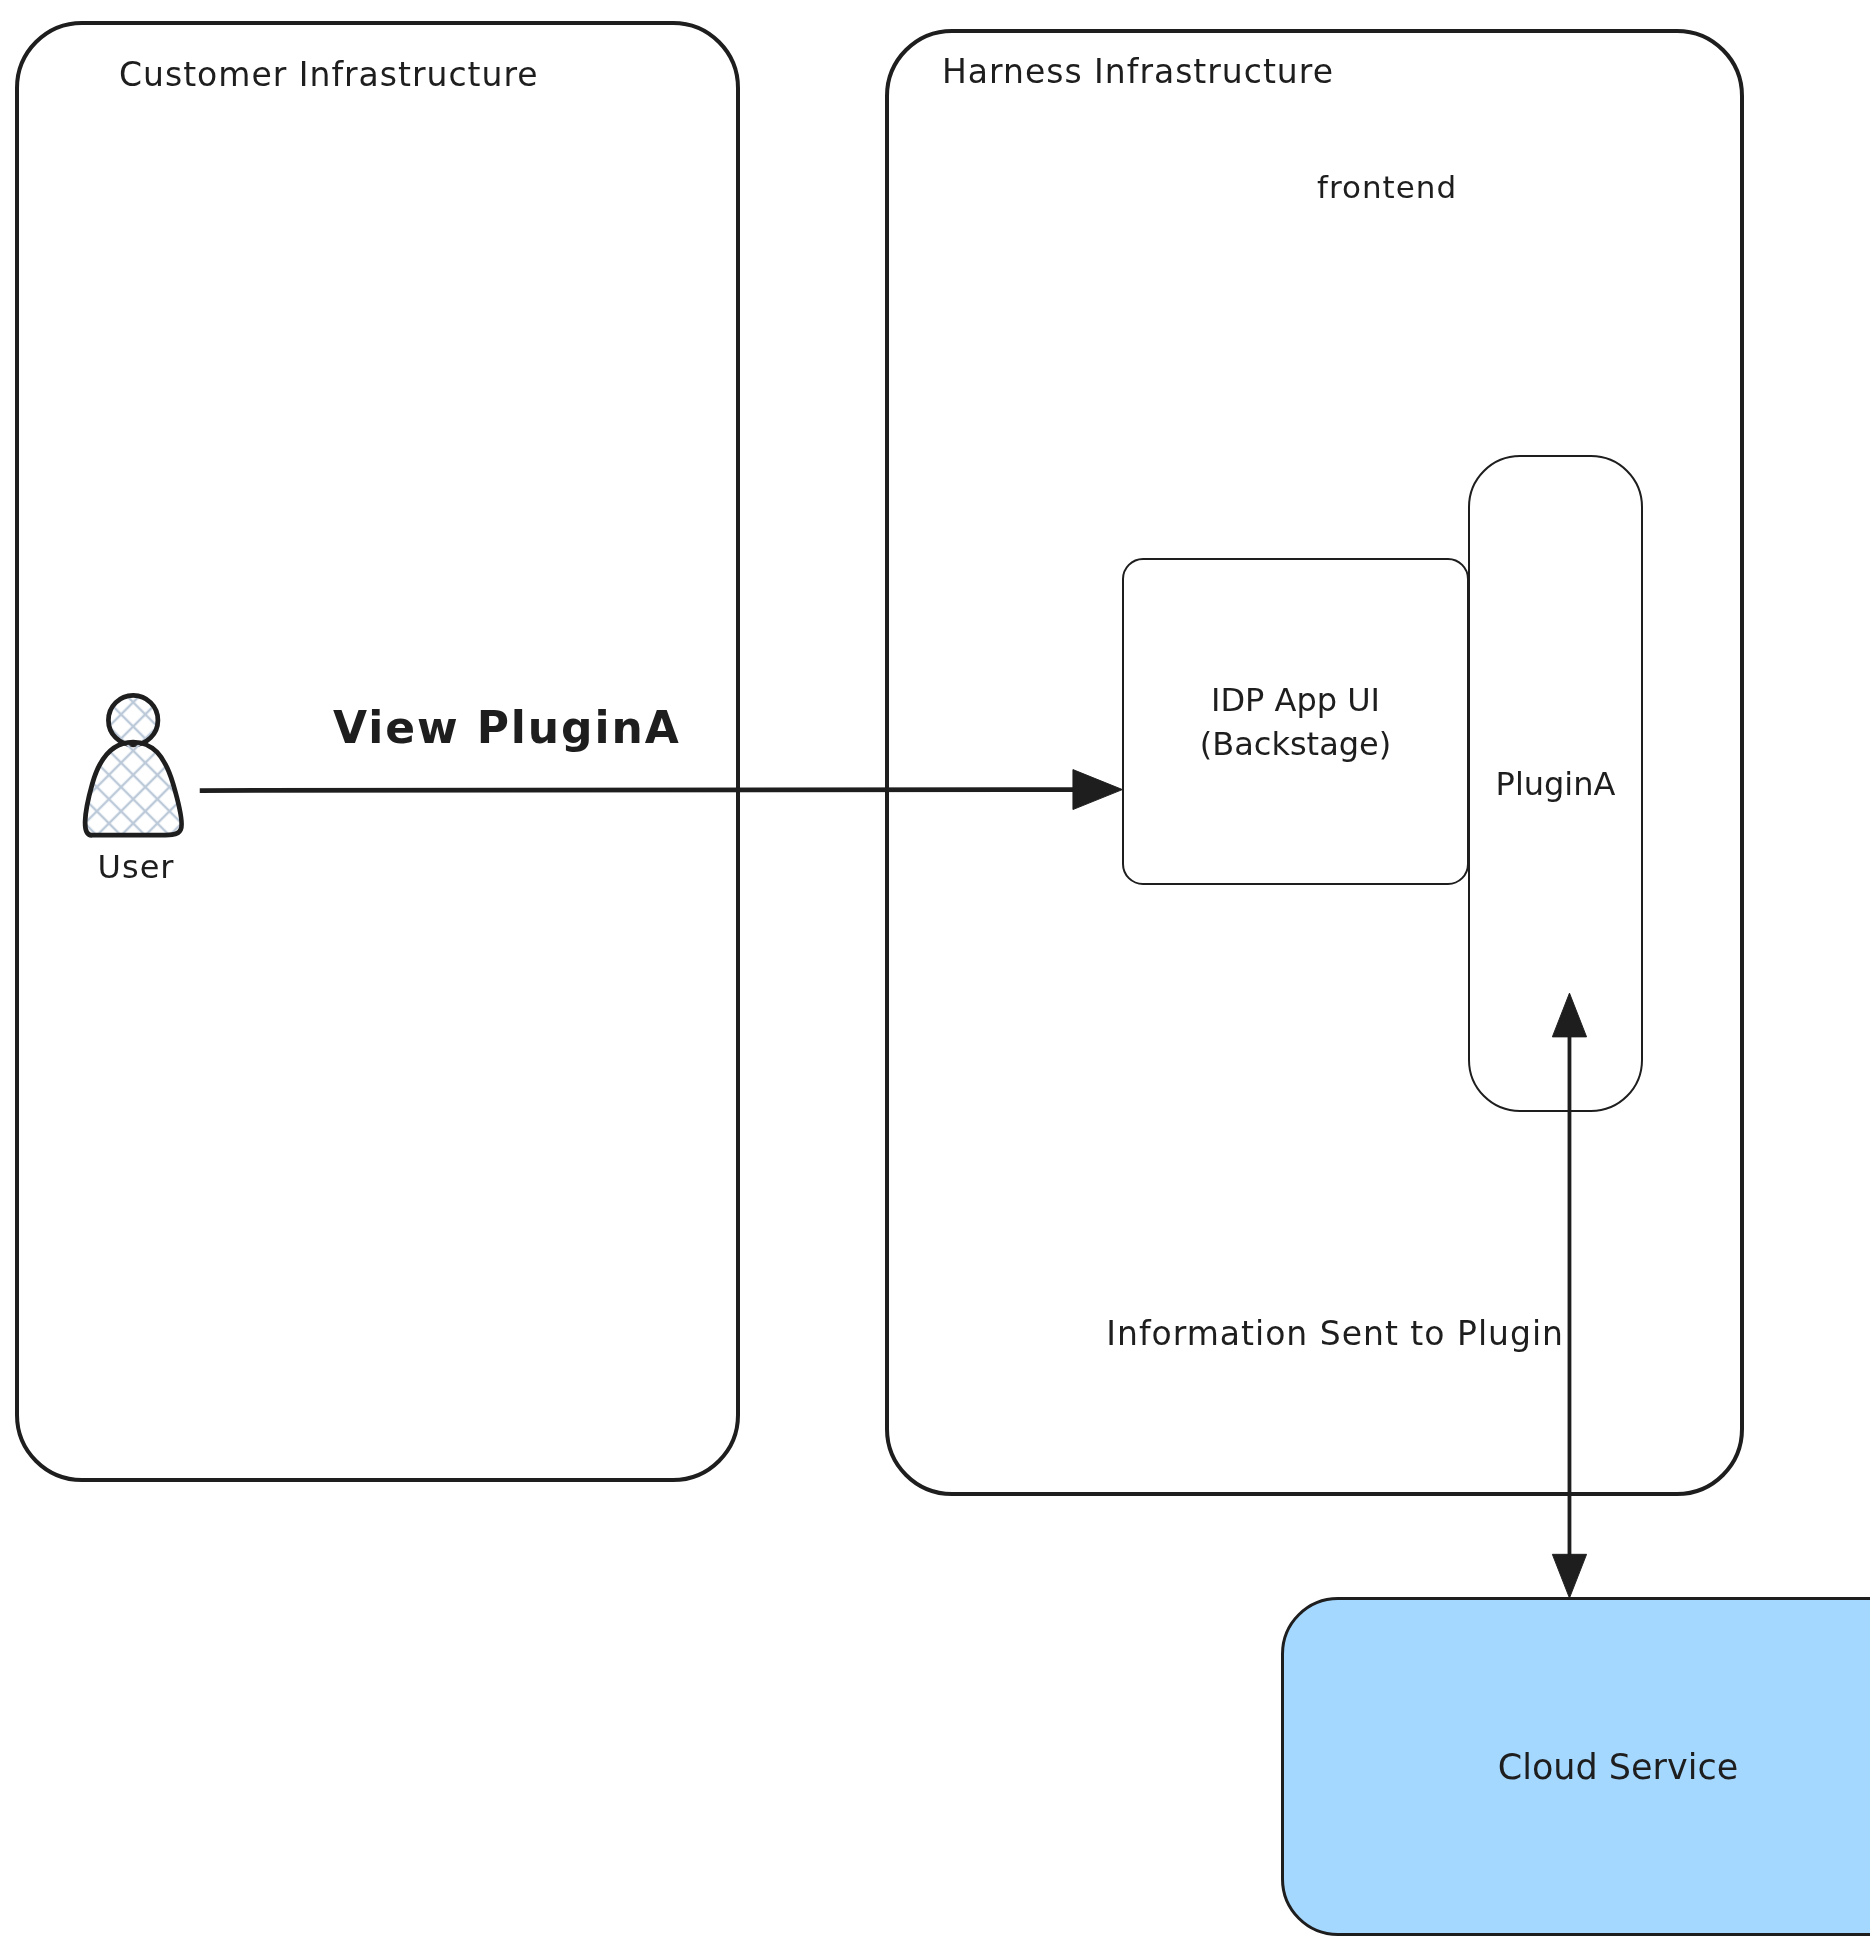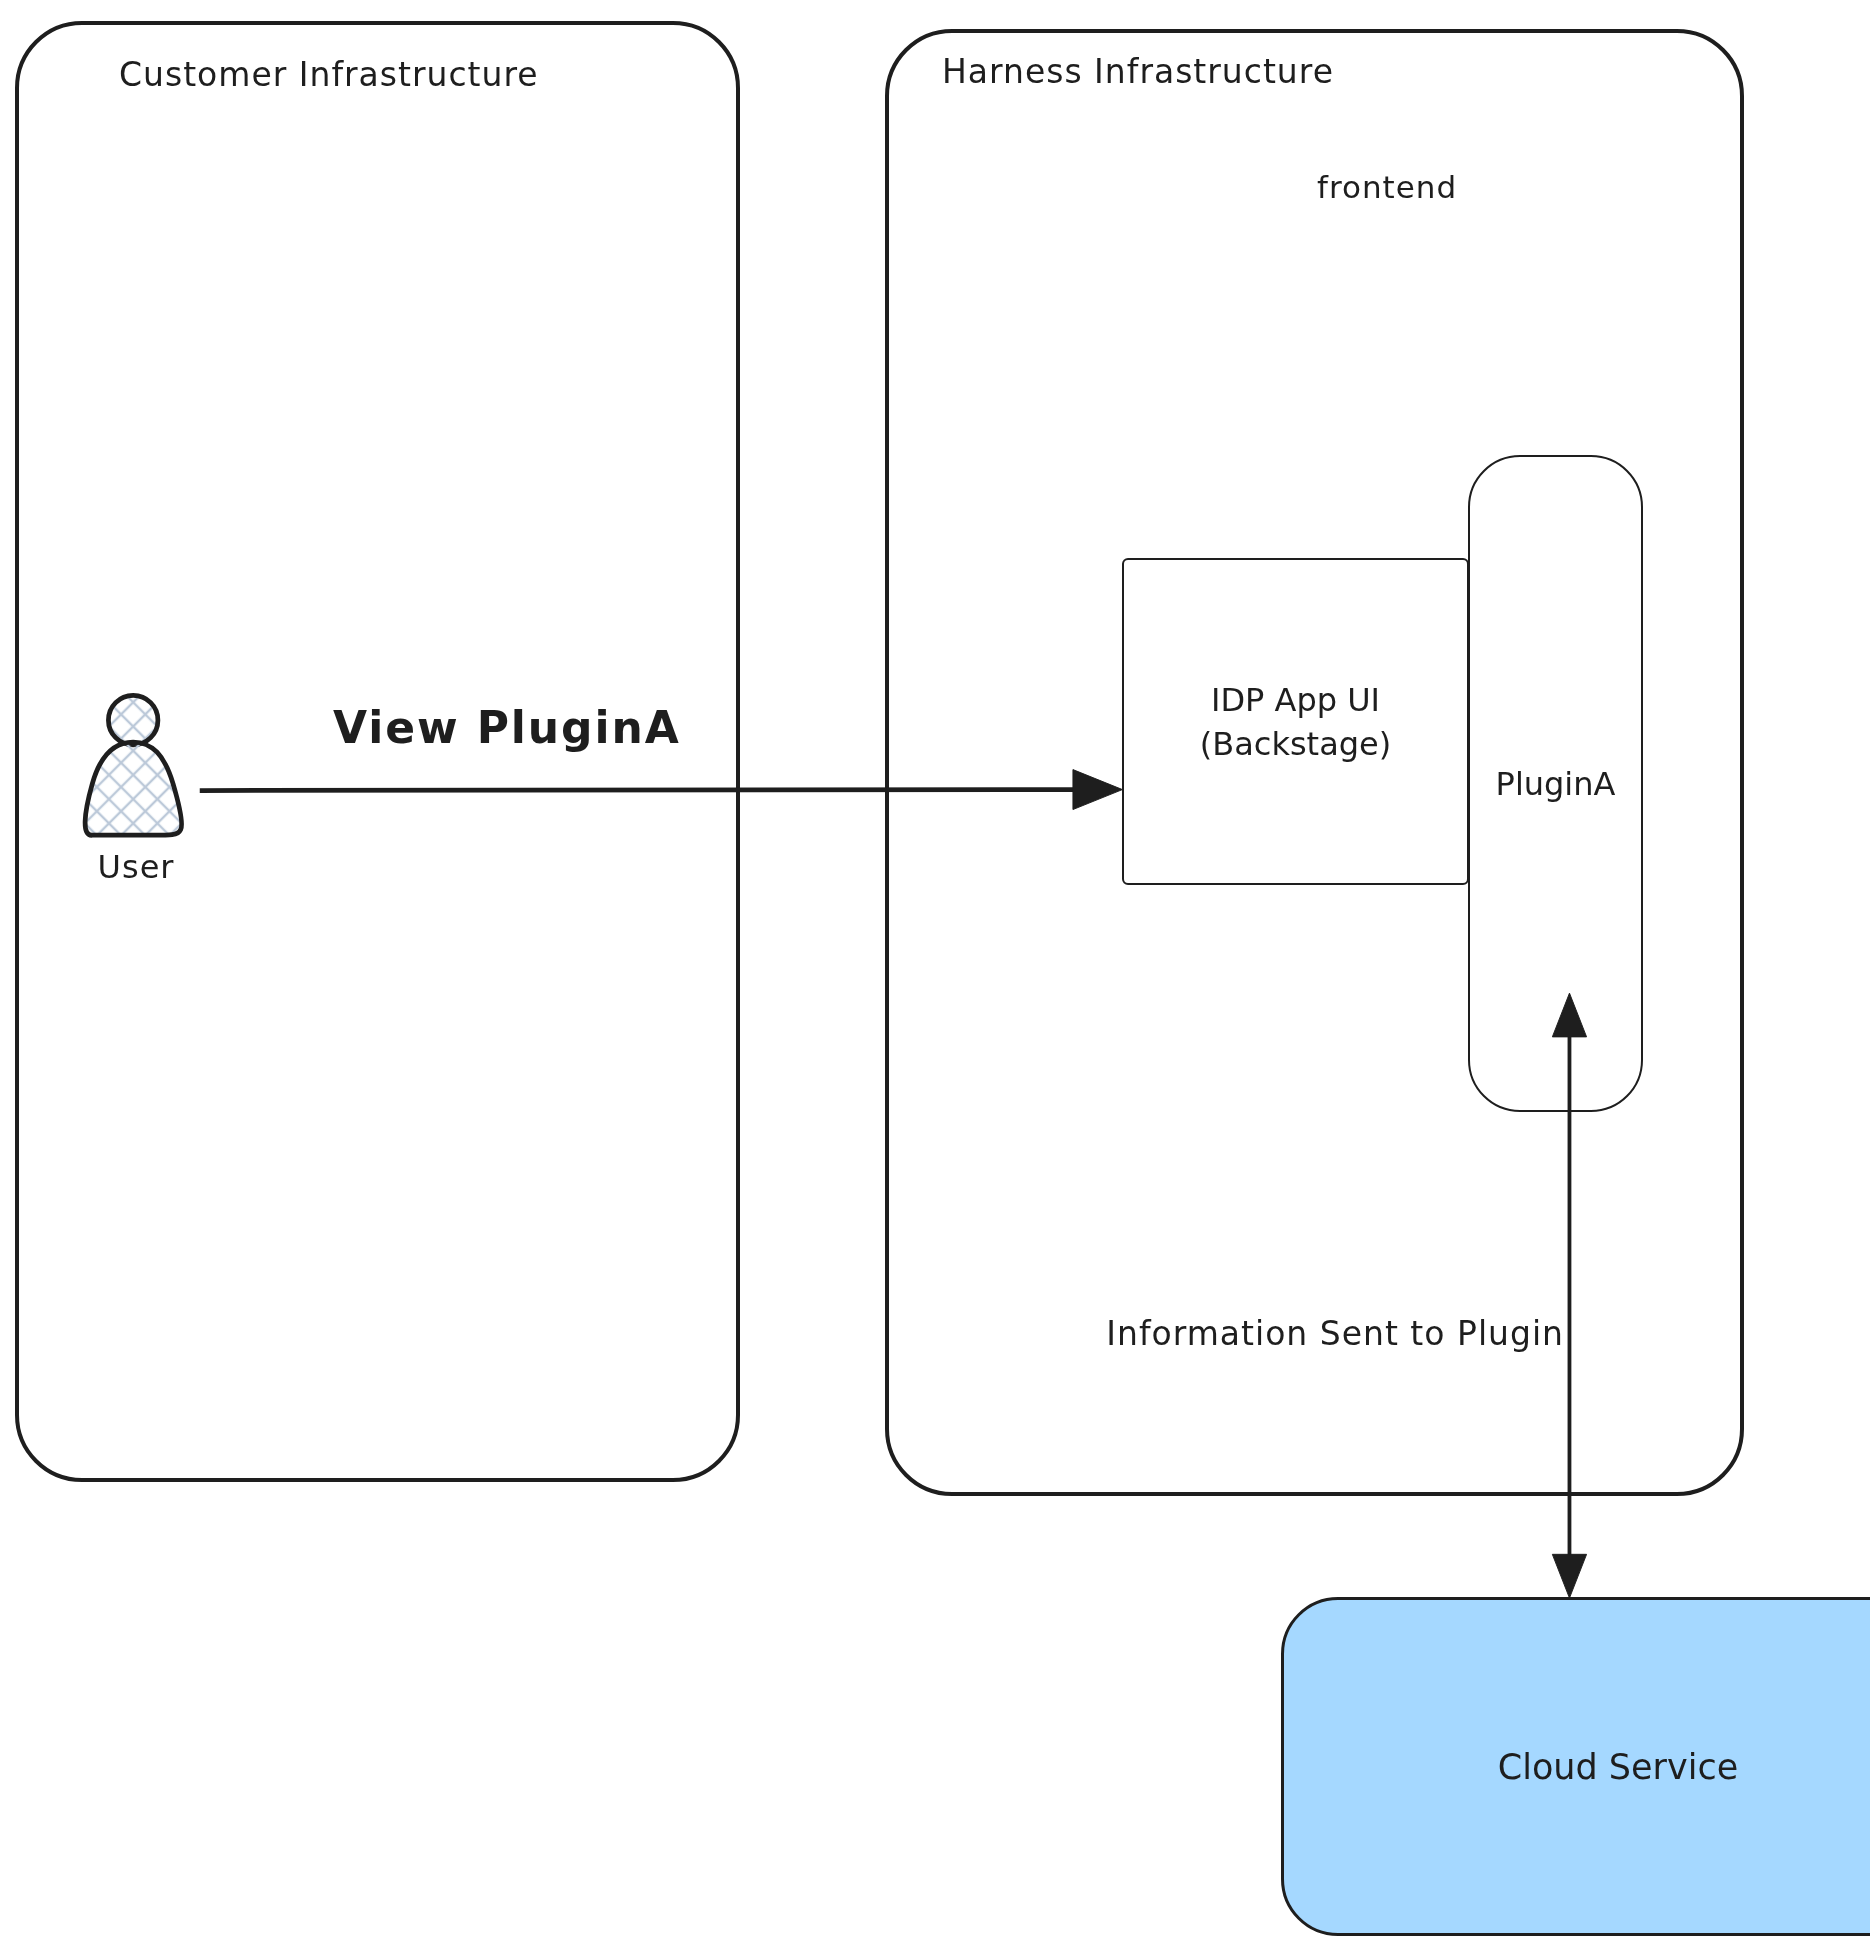--- a/index.html
+++ b/index.html
@@ -9,21 +9,21 @@
   }
   html,body{margin:0;padding:0;background:#fff;}
   .canvas{
     position:relative;width:1871px;height:1952px;background:#fff;
     font-family:"DejaVu Sans",sans-serif;color:var(--stroke);overflow:hidden;
   }
   .box{position:absolute;box-sizing:border-box;border:4.8px solid var(--stroke);border-radius:67px;background:transparent;}
   .box-customer{left:15px;top:21px;width:725px;height:1461px;}
   .box-harness{left:885px;top:28.5px;width:859px;height:1467px;}
   .inner-box{position:absolute;box-sizing:border-box;border:2.9px solid var(--stroke);background:#ffffff;display:flex;align-items:center;justify-content:center;text-align:center;}
-  .box-idp{left:1122px;top:558px;width:347px;height:327px;border-radius:6px;z-index:1;font-size:32px;line-height:44px;}
+  .box-idp{left:1122px;top:558px;width:347px;height:327px;border-radius:21px;z-index:1;font-size:32px;line-height:44px;}
   .box-plugin{left:1468px;top:455px;width:175px;height:657px;border-radius:52px;z-index:2;font-size:32px;}
   .box-cloud{left:1281px;top:1597px;width:674px;height:339px;border-radius:57px;border-width:3.8px;background:var(--cloud-fill);z-index:1;font-size:35px;}
   .frame-label{position:absolute;font-size:33px;letter-spacing:1px;white-space:nowrap;z-index:3;}
   .lbl-customer{left:119px;top:55px;}
   .lbl-harness{left:942px;top:52px;}
   .lbl-frontend{left:1317px;top:169px;font-size:31px;}
   .lbl-user{left:74px;top:848px;width:124px;text-align:center;font-size:32px;}
   .lbl-view-plugin{left:333px;top:702px;font-size:44px;font-weight:bold;letter-spacing:1.9px;z-index:3;}
   .lbl-info{position:absolute;left:951px;top:1300px;width:613px;text-align:right;font-size:33px;line-height:67px;letter-spacing:1px;z-index:3;}
   .overlay{position:absolute;left:0;top:0;width:1871px;height:1952px;z-index:5;pointer-events:none;}

